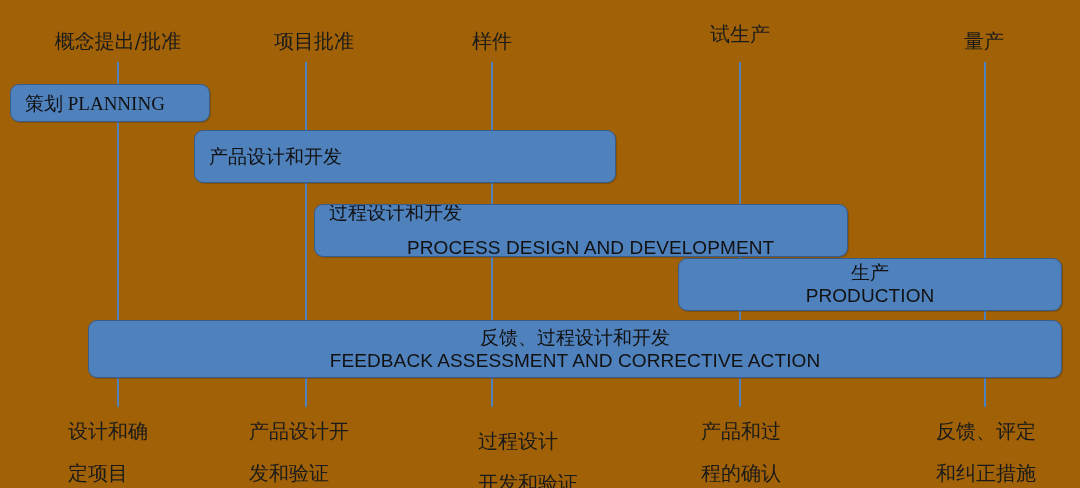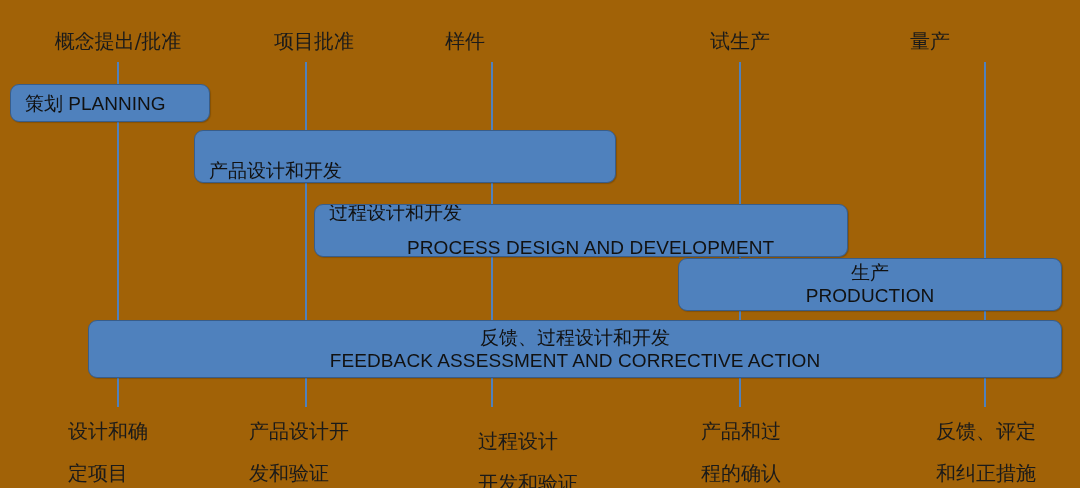--- a/index.html
+++ b/index.html
@@ -75,24 +75,24 @@
   .bar.single .mixed {
     font-size: 19px;
     line-height: 24px;
     white-space: nowrap;
     color: #111111;
   }
   .bar.single .mixed .cn-in {
     font-family: "DejaVu Serif", "Liberation Serif", serif;
   }
   .bar.single .mixed .en-in {
-    font-family: Liberation Sans, sans-serif;
+    font-family: Liberation Serif, serif;
     text-align: right;
   }
-  .align-left   { text-align: left;   padding-left: 14px; justify-content: flex-end; }
+  .align-left   { text-align: left;   padding-left: 14px; }
   .align-center { text-align: center; }
   .indent-1 .en { padding-left: 78px; margin-top: 12px; }
   .pad-l-14 { padding-left: 14px; }
 
   
   .deliverable {
     position: absolute;
     font-family: "DejaVu Serif", "Liberation Serif", serif;
     font-size: 20px;
     line-height: 42px;
@@ -103,23 +103,23 @@
   }
 </style>
 </head>
 <body>
 
 <div id="stage">
 
   <div>
     <div class="milestone-label" style="left:118px; top:28px;">概念提出/批准</div>
     <div class="milestone-label" style="left:314px; top:28px;">项目批准</div>
-    <div class="milestone-label" style="left:465px; top:28px;">样件</div>
-    <div class="milestone-label" style="left:740px; top:28px;">试生产</div>
-    <div class="milestone-label" style="left:930px; top:28px;">量产</div>
+    <div class="milestone-label" style="left:492px; top:28px;">样件</div>
+    <div class="milestone-label" style="left:740px; top:21px;">试生产</div>
+    <div class="milestone-label" style="left:984px; top:28px;">量产</div>
   </div>
 
   <div>
     <div class="milestone-rule" style="left:118px; top:62px;  height:345px;"></div>
     <div class="milestone-rule" style="left:306px; top:62px;  height:345px;"></div>
     <div class="milestone-rule" style="left:492px; top:62px;  height:345px;"></div>
     <div class="milestone-rule" style="left:740px; top:62px;  height:345px;"></div>
     <div class="milestone-rule" style="left:985px; top:62px;  height:345px;"></div>
   </div>
 

